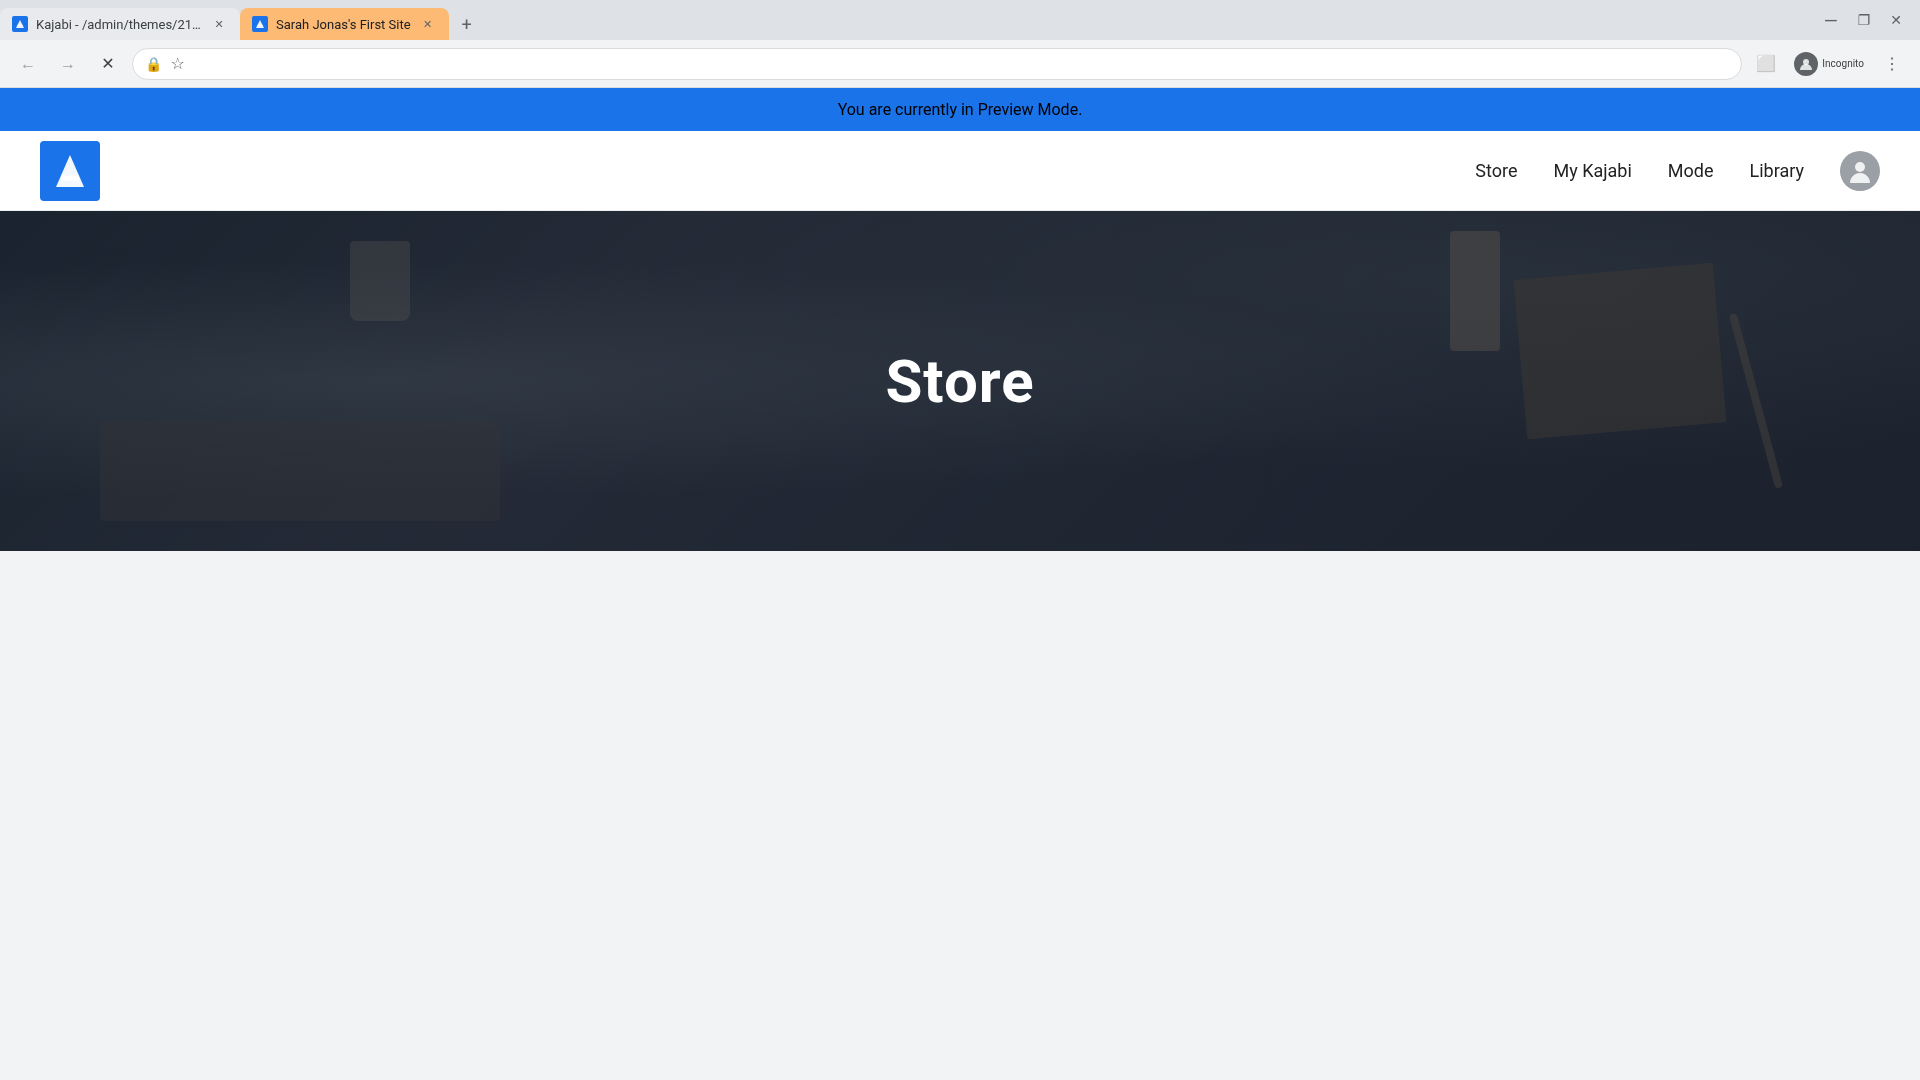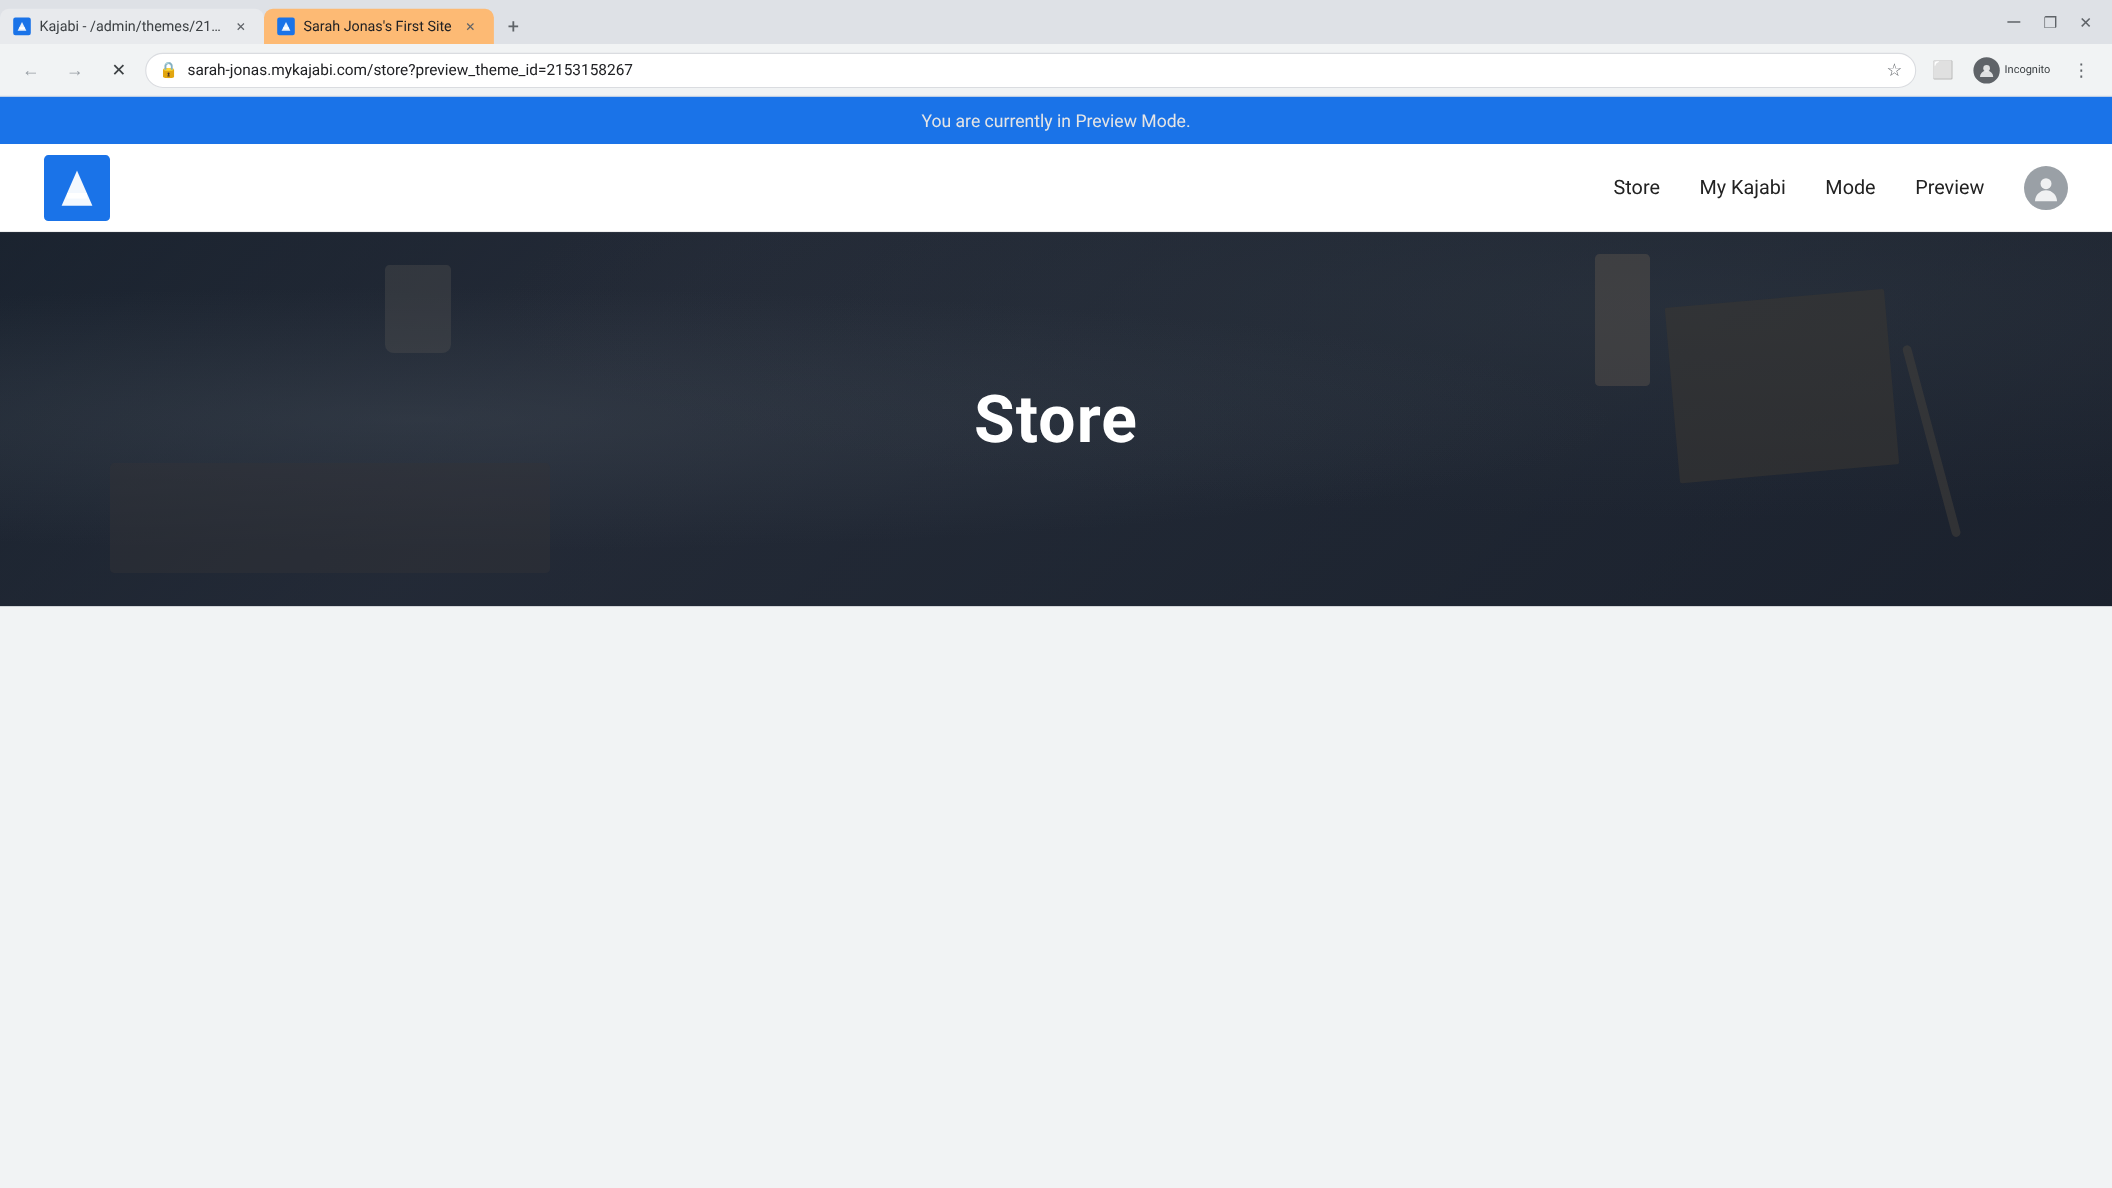--- a/index.html
+++ b/index.html
@@ -181,21 +181,21 @@
       display: flex;
       align-items: center;
       justify-content: center;
     }
 
     
     .page-content { background: #fff; }
 
     .preview-banner {
       background: #1a73e8;
-      color: #e5e5e5;
+      color: #000000;
       text-align: center;
       padding: 12px;
       font-size: 16px;
     }
 
     .site-header {
       display: flex;
       align-items: center;
       justify-content: space-between;
       padding: 0 40px;
@@ -383,21 +383,20 @@
     </div>
   </div>
 
   <div class="browser-toolbar">
     <div class="nav-btn disabled">←</div>
     <div class="nav-btn disabled">→</div>
     <div class="nav-btn">✕</div>
 
     <div class="address-bar">
       <span class="address-bar-lock">🔒</span>
-      <span class="address-bar-url">sarah-jonas.mykajabi.com/store?preview_theme_id=2153158267</span>
       <span class="address-bar-star">☆</span>
     </div>
 
     <div class="toolbar-right">
       <div class="toolbar-icon-btn">⬜</div>
       <div class="incognito-badge">
         <div class="incognito-icon">
           <svg width="16" height="16" viewBox="0 0 16 16" fill="none">
             <circle cx="8" cy="6" r="3" fill="white" opacity="0.8"></circle>
             <path d="M2 14c0-3.314 2.686-6 6-6s6 2.686 6 6" fill="white" opacity="0.8"></path>
@@ -420,21 +419,21 @@
         <svg viewBox="0 0 40 40" fill="none">
           <polygon points="6,36 20,4 34,36" fill="white" opacity="0.95"></polygon>
           <line x1="11" y1="27" x2="29" y2="27" stroke="white" stroke-width="5"></line>
         </svg>
       </div>
 
       <nav class="site-nav">
         <a class="nav-link">Store</a>
         <a class="nav-link">My Kajabi</a>
         <a class="nav-link">Mode</a>
-        <a class="nav-link">Preview</a>
+        <a class="nav-link">Library</a>
         <div class="user-avatar">
           <svg width="28" height="28" viewBox="0 0 28 28" fill="none">
             <circle cx="14" cy="10" r="5" fill="#fff" opacity="0.85"></circle>
             <path d="M4 26c0-5.523 4.477-10 10-10s10 4.477 10 10" fill="#fff" opacity="0.85"></path>
           </svg>
         </div>
       </nav>
     </header>
 
     <section class="hero-section">

